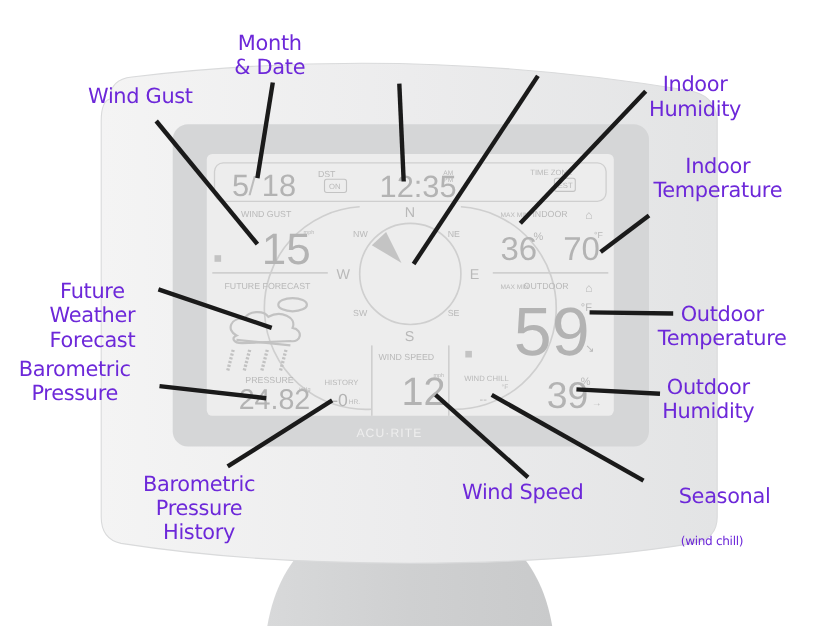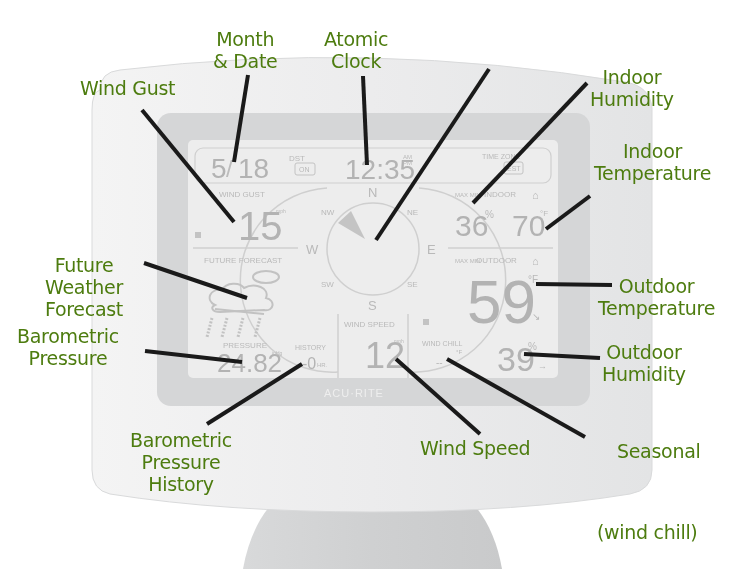--- a/index.html
+++ b/index.html
@@ -1,23 +1,23 @@
 <!DOCTYPE html>
 <html><head>
 <meta charset="utf-8">
 <style>
   html, body { margin: 0; padding: 0; background: #ffffff; }
   body { width: 755px; height: 569px; position: relative; overflow: hidden;
          font-family: "DejaVu Sans", sans-serif; }
   .stage { position: absolute; left: 0; top: 0; width: 755px; height: 569px; }
   svg.art { position: absolute; left: 0; top: 0; }
-  .callout { position: absolute; color: #4d7c0f; font-size: 19px; line-height: 22px;
+  .callout { position: absolute; color: #6d28d9; font-size: 19px; line-height: 22px;
              text-align: center; white-space: pre; font-family: "DejaVu Sans", sans-serif;
              letter-spacing: -0.3px; }
-  .callout .sub { display: block; font-size: 19px; line-height: 16px; margin-top: 40px; }
+  .callout .sub { display: block; font-size: 11px; line-height: 16px; }
   .lcd { font-family: "Liberation Sans", sans-serif; fill: #b9b9b9; }
   .seg { font-family: "Liberation Sans Narrow", "Liberation Sans", sans-serif; fill: #b3b3b3; }
 </style>
 </head>
 <body>
 
 <div class="stage">
 
   <svg class="art" width="755" height="569" viewBox="0 0 755 569">
     <defs>
@@ -154,22 +154,20 @@
       <line x1="600" y1="358" x2="524" y2="354"></line>
       <line x1="207" y1="424" x2="302" y2="364"></line>
       <line x1="480" y1="434" x2="396" y2="359"></line>
       <line x1="585" y1="437" x2="447" y2="359"></line>
     </g>
   </svg>
 
   <div class="callout" style="left:80px; top:77px;">Wind Gust</div>
   <div class="callout" style="left:213px; top:28px;">Month
 &amp; Date</div>
-  <div class="callout" style="left:324px; top:28px;">Atomic
-Clock</div>
   <div class="callout" style="left:590px; top:66px;">Indoor
 Humidity</div>
   <div class="callout" style="left:594px; top:140px;">Indoor
 Temperature</div>
   <div class="callout" style="left:45px; top:230px;margin-top:24px;">Future
 Weather
 Forecast</div>
   <div class="callout" style="left:598px; top:275px;">Outdoor
 Temperature</div>
   <div class="callout" style="left:17px; top:325px;">Barometric

